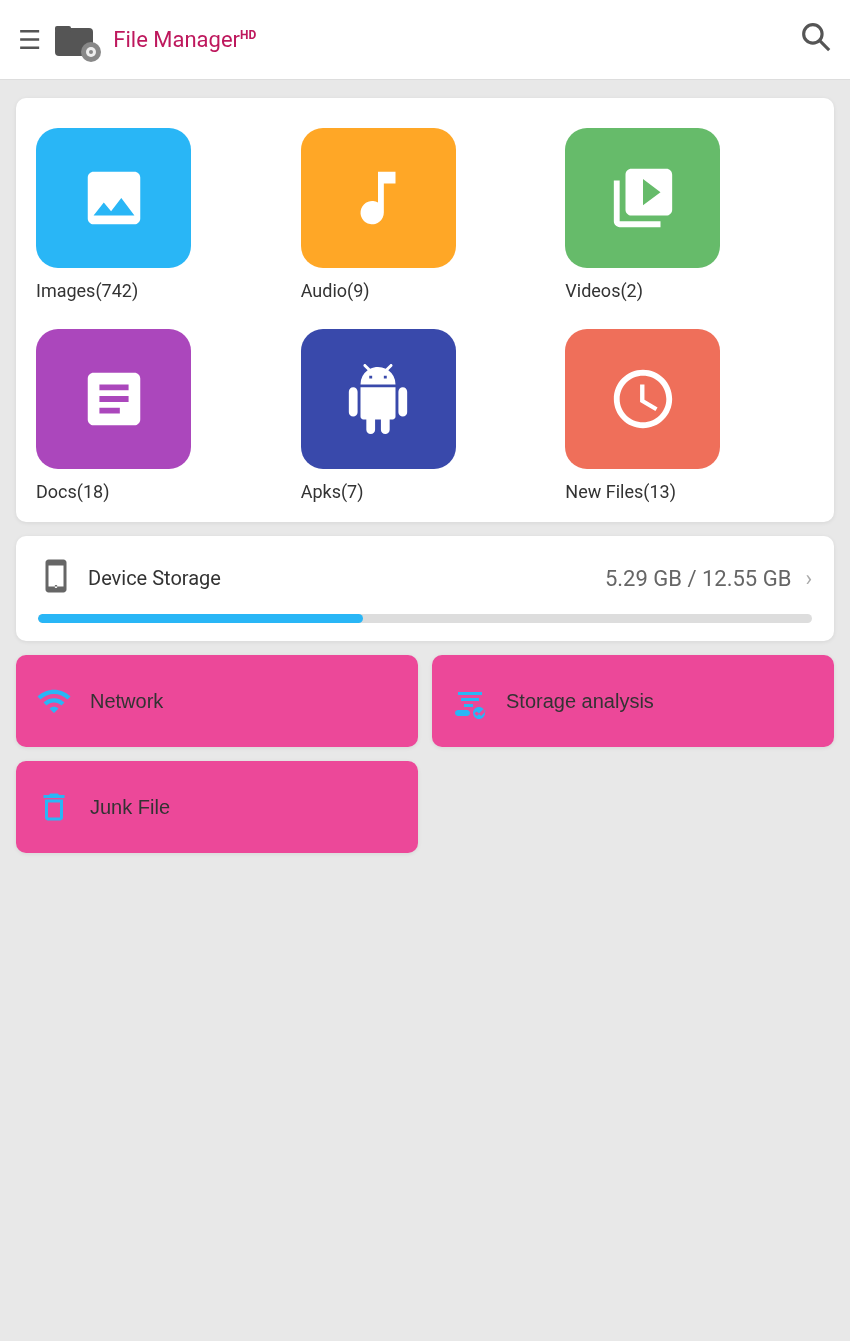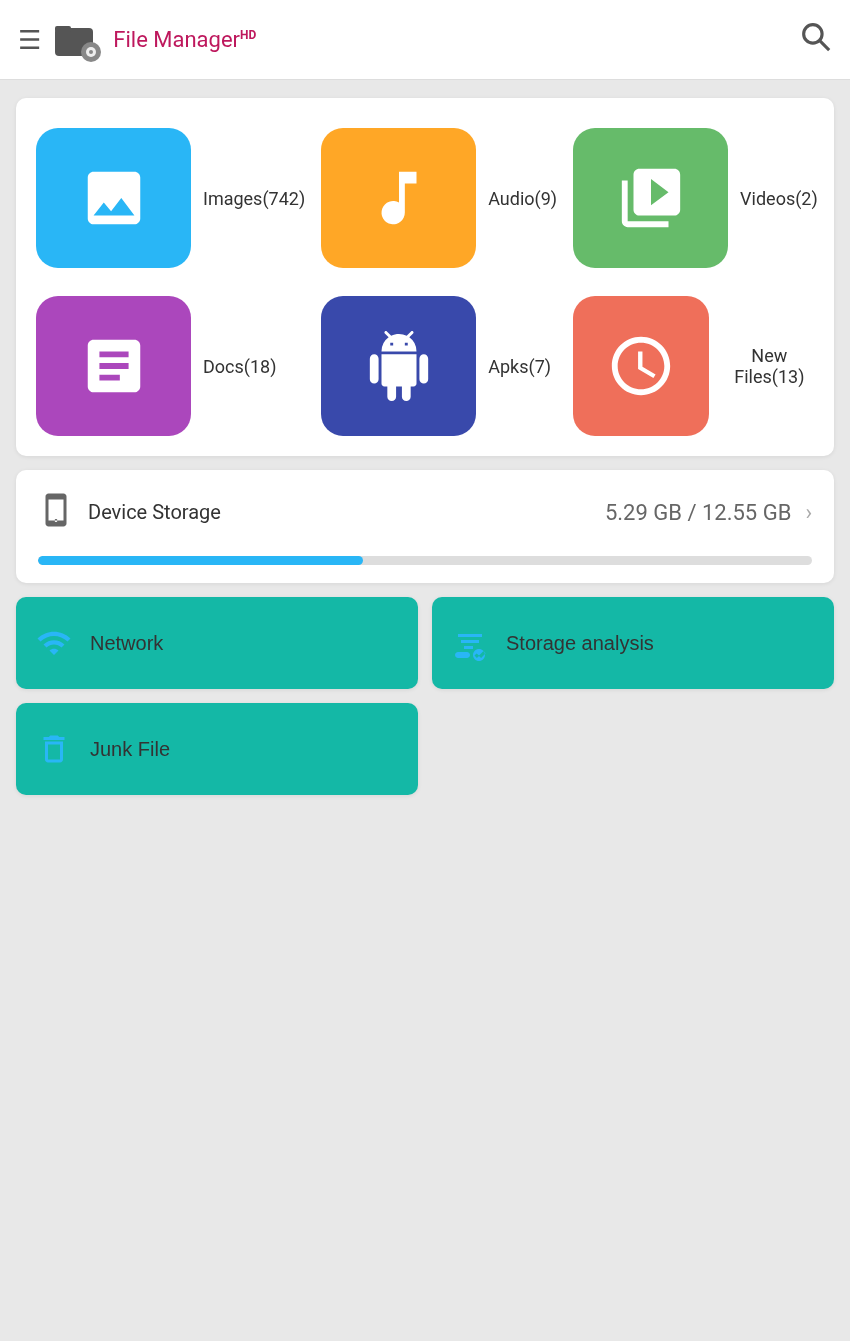--- a/index.html
+++ b/index.html
@@ -62,21 +62,22 @@
     }
 
     .category-grid {
       display: grid;
       grid-template-columns: repeat(3, 1fr);
       gap: 28px 16px;
     }
 
     .category-item {
       display: flex;
-      align-items: center;
+      flex-direction: column;
+      align-items: flex-start;
       gap: 12px;
       cursor: pointer;
     }
 
     .category-icon-box {
       width: 155px;
       height: 140px;
       border-radius: 22px;
       display: flex;
       align-items: center;
@@ -108,21 +109,21 @@
       margin: 0 16px 14px 16px;
       border-radius: 10px;
       padding: 22px 22px 18px 22px;
       box-shadow: 0 1px 4px rgba(0,0,0,0.08);
     }
 
     .storage-row {
       display: flex;
       align-items: center;
       gap: 14px;
-      margin-bottom: 24px;
+      margin-bottom: 16px;
     }
 
     .storage-icon svg {
       width: 36px;
       height: 36px;
       fill: #666;
     }
 
     .storage-title {
       font-size: 20px;
@@ -155,21 +156,21 @@
 
     
     .btn-grid {
       display: grid;
       grid-template-columns: 1fr 1fr;
       gap: 14px;
       margin: 0 16px;
     }
 
     .action-btn {
-      background: #14b8a6;
+      background: #ec4899;
       border-radius: 10px;
       padding: 28px 20px;
       display: flex;
       align-items: center;
       gap: 18px;
       cursor: pointer;
       box-shadow: 0 1px 4px rgba(0,0,0,0.08);
       border: none;
     }
 

